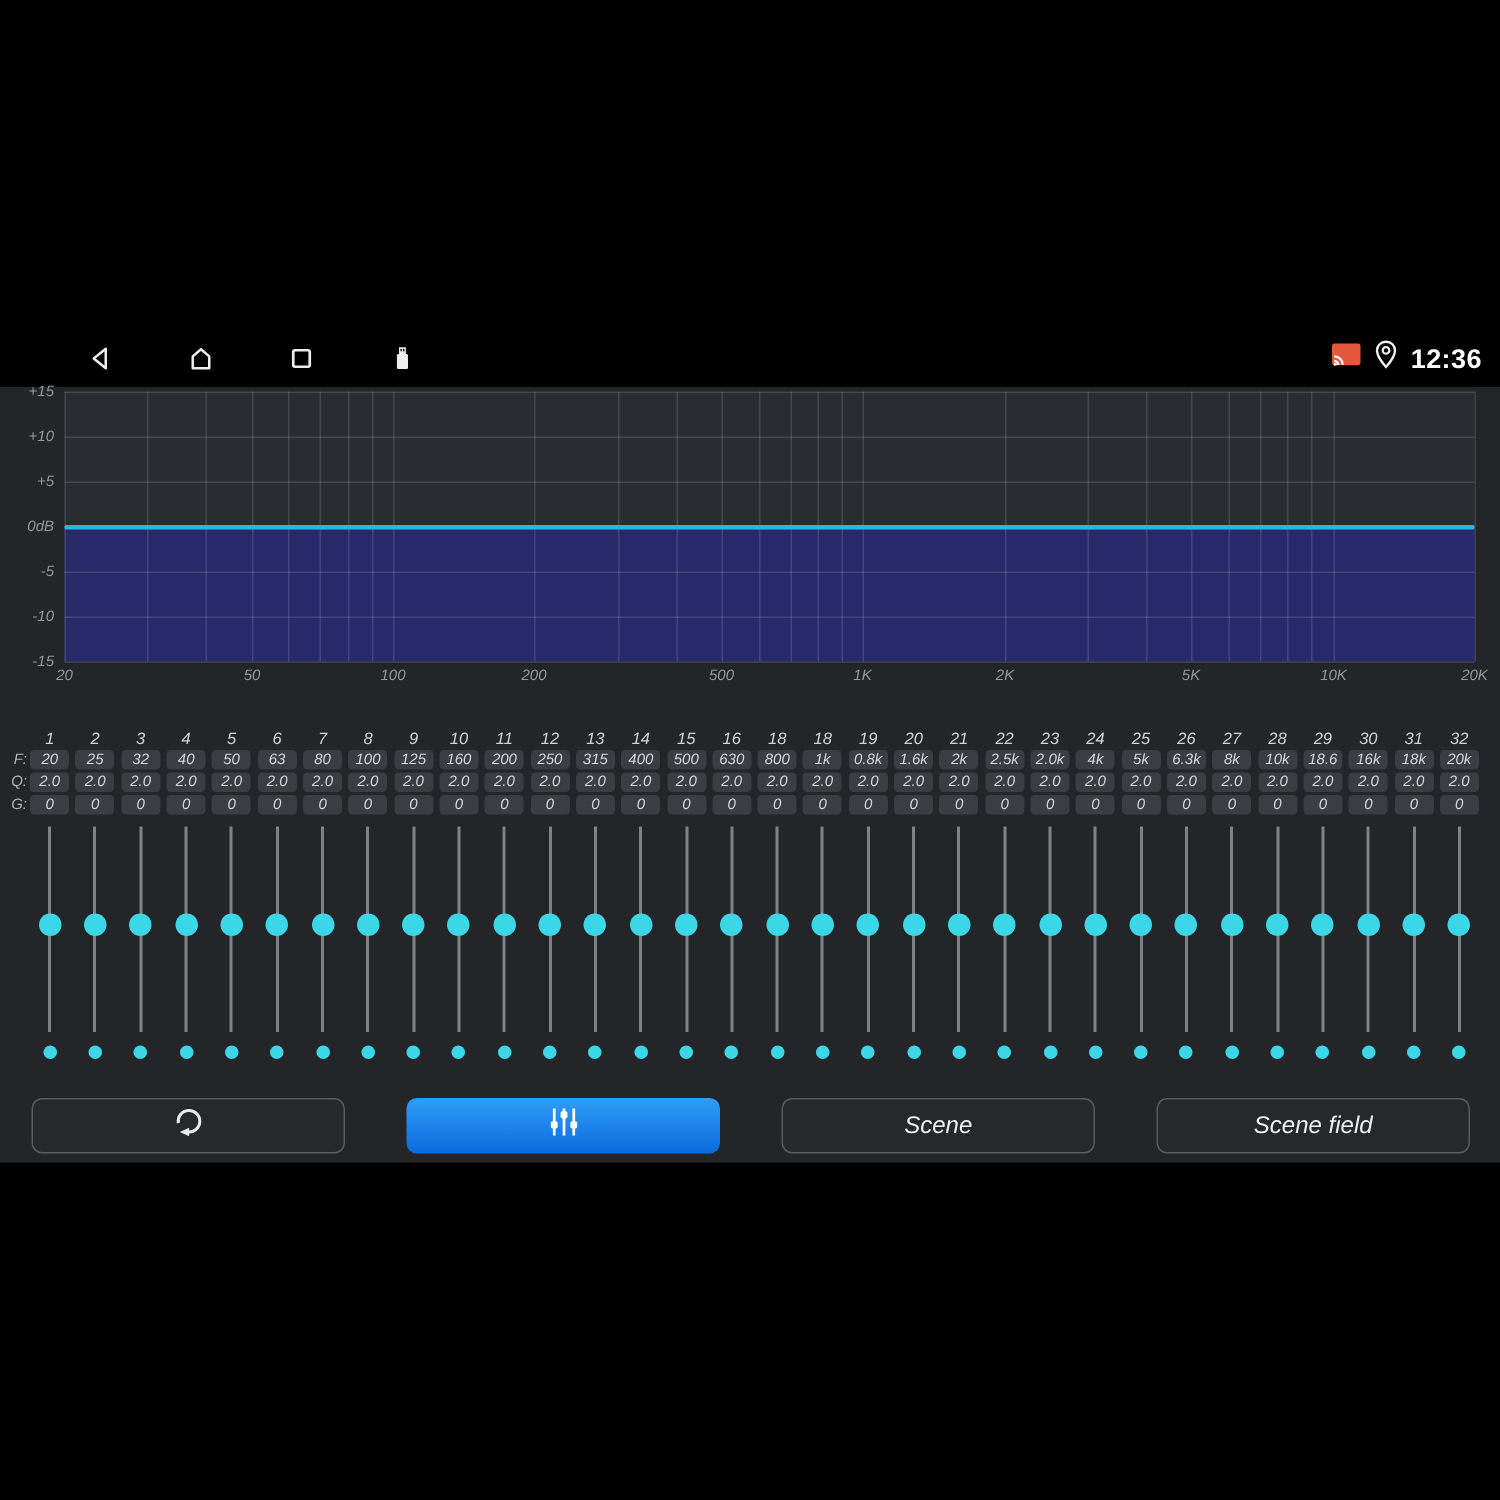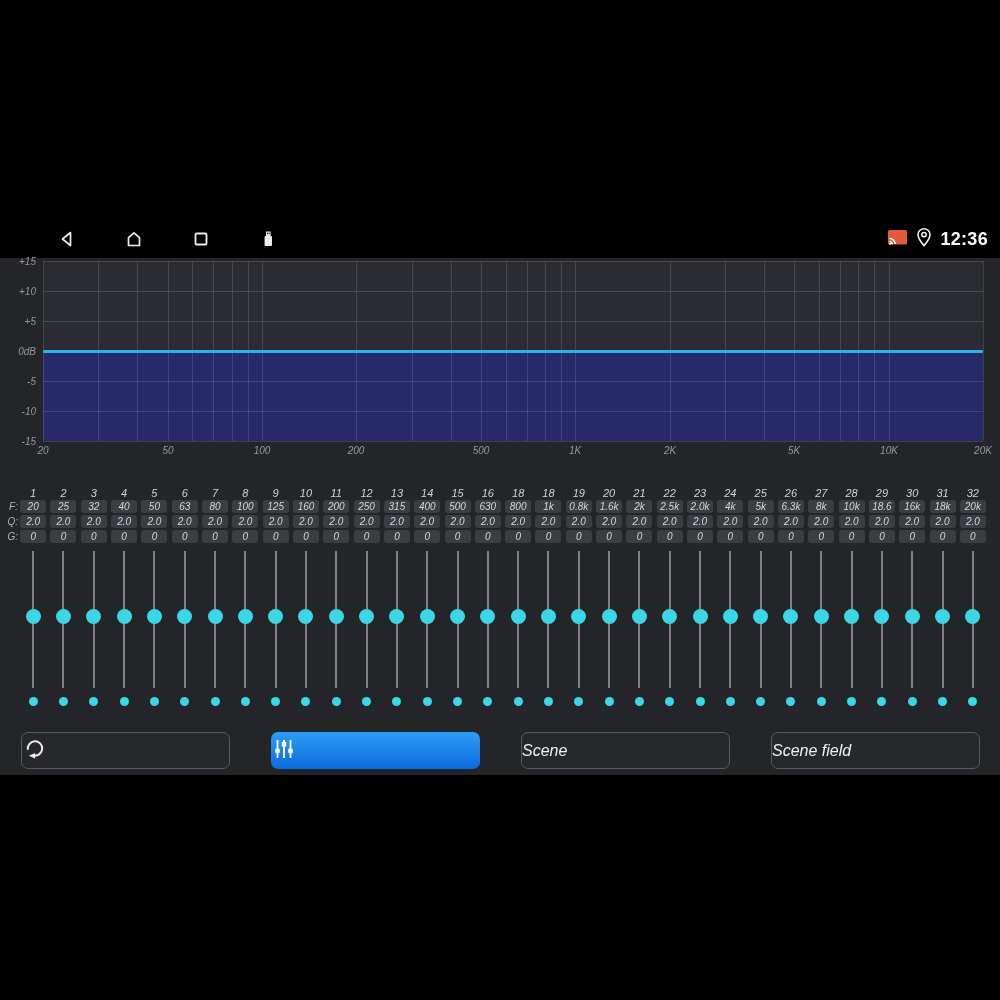--- a/index.html
+++ b/index.html
@@ -37,21 +37,21 @@
   .rowlab{position:absolute;left:4px;width:14px;text-align:right;font-size:10px;color:#b2b3b8;line-height:13px;}
   
   .slider-row{top:293px;height:139px;}
   .track{position:absolute;left:calc(50% - 1px);top:0;bottom:2px;width:2px;background:#7f8388;}
   .knob{position:absolute;left:calc(50% - 7.5px);top:58px;width:15px;height:15px;border-radius:50%;}
   .dot-row{top:436px;height:14px;}
   .sdot{width:9px;height:9px;border-radius:50%;}
   
   .btn-row{position:absolute;left:21px;top:474px;width:959px;display:flex;justify-content:space-between;}
   .btn{width:209px;height:37px;border-radius:7px;background:#26282c;border:1px solid #595b60;
-    display:flex;align-items:center;color:#eef0f2;font-size:16px;box-sizing:border-box;}
+    display:flex;align-items:center;justify-content:center;color:#eef0f2;font-size:16px;box-sizing:border-box;}
   .btn-active{background:linear-gradient(180deg,#2f9ef6,#0b6adf);border:none;}
 </style>
 </head>
 <body>
 
 <div class="device">
 
   <div class="statusbar">
     <span class="nav-ic" style="left:56px">
       <svg width="22" height="22" viewBox="0 0 22 22">

